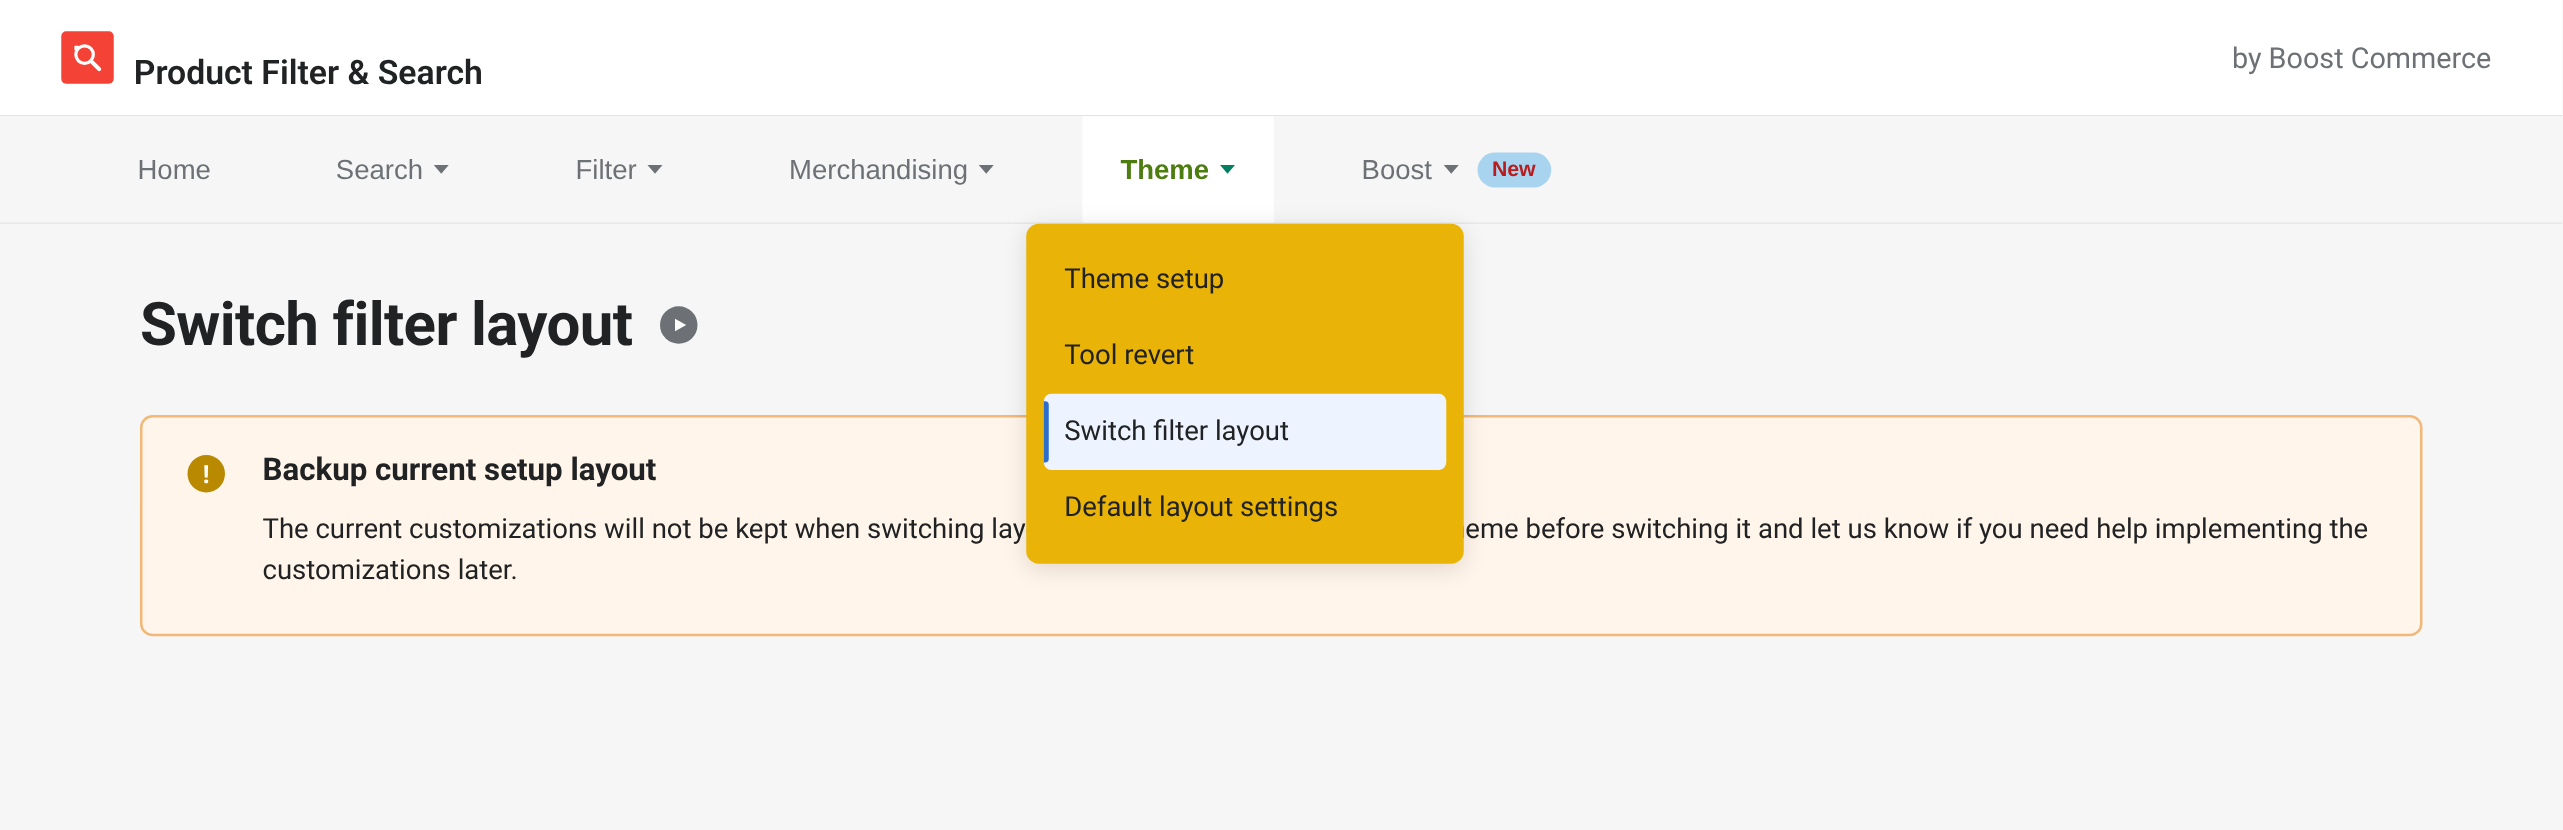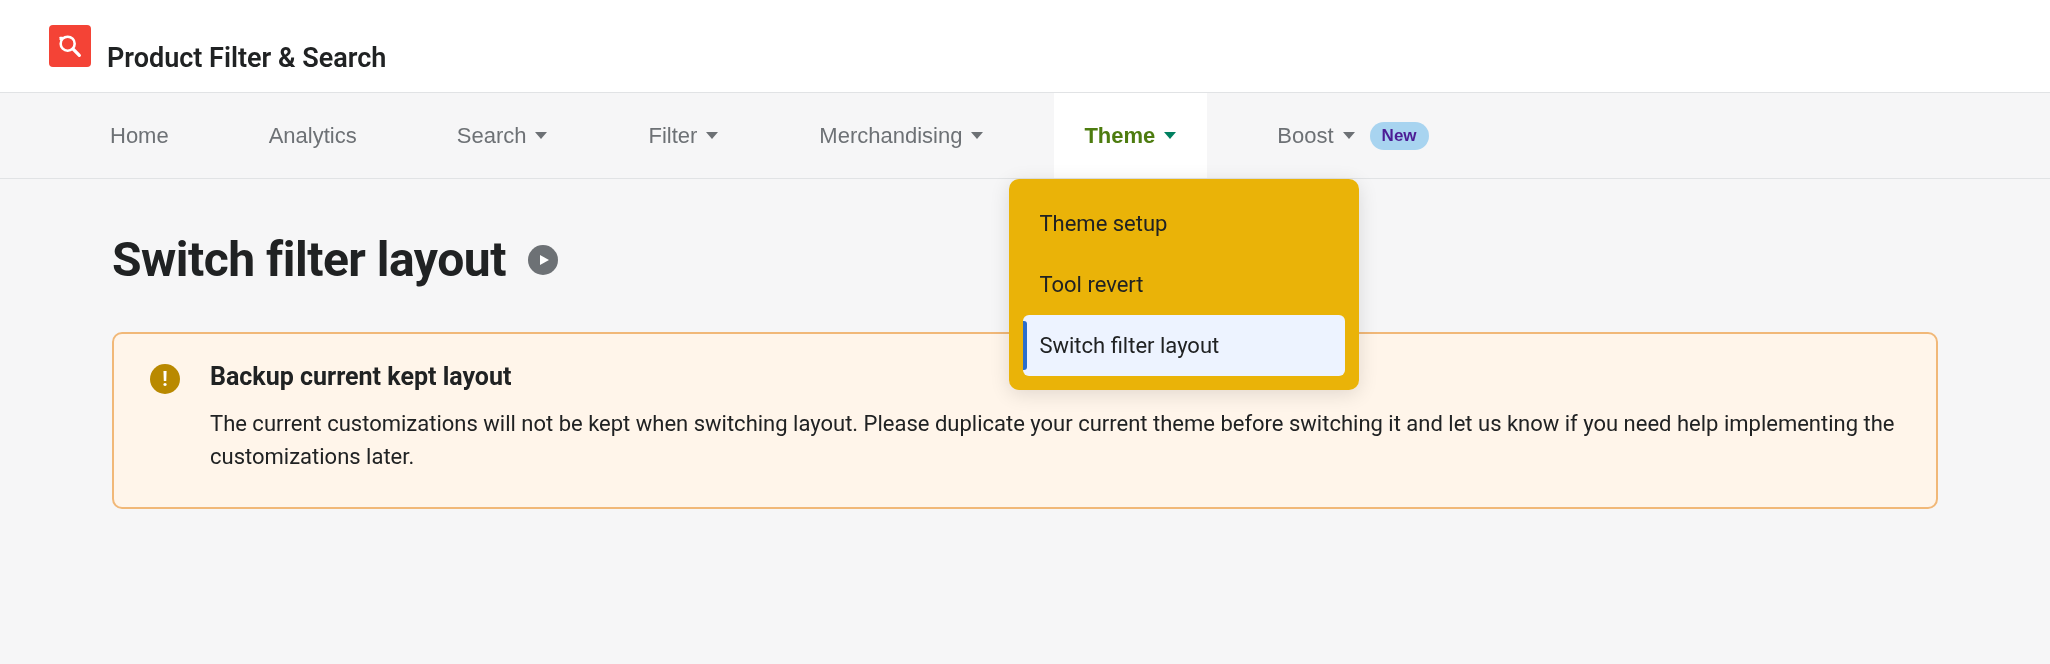--- a/index.html
+++ b/index.html
@@ -105,21 +105,21 @@
     .nav-item.active .nav-caret svg path {
       fill: #008060;
     }
 
     .nav-caret svg path {
       fill: #6d7175;
     }
 
     .nav-badge {
       background: #a8d4f0;
-      color: #4c1d95;
+      color: #b91c1c;
       font-size: 17px;
       font-weight: 600;
       padding: 4px 12px;
       border-radius: 14px;
       margin-left: 6px;
     }
 
     
     .dropdown {
       position: absolute;
@@ -253,32 +253,30 @@
       <svg viewBox="0 0 24 24">
           <g fill="#fff">
             <circle cx="10" cy="10" r="6" fill="none" stroke="#fff" stroke-width="2.2"></circle>
             <line x1="14.5" y1="14.5" x2="20" y2="20" stroke="#fff" stroke-width="2.8" stroke-linecap="round"></line>
             <rect x="3" y="4" width="3" height="3" rx="0.5"></rect>
           </g>
         </svg>
     </div>
     <div class="brand-title">Product Filter &amp; Search</div>
   </div>
+  <div class="brand-by">by Boost Commerce</div>
 </div>
 
 <div class="nav-bar">
 
   <button class="nav-item">
     <span>Home</span>
   </button>
 
 
-  <button class="nav-item">
-    <span>Analytics</span>
-  </button>
 
   <button class="nav-item">
     <span>Search</span>
     <span class="nav-caret">
         <svg viewBox="0 0 14 10">
           <path d="M1 1 L7 8 L13 1 Z"></path>
         </svg>
       </span>
   </button>
 
@@ -307,20 +305,21 @@
           <svg viewBox="0 0 14 10">
             <path d="M1 1 L7 8 L13 1 Z"></path>
           </svg>
         </span>
     </button>
 
     <div class="dropdown" style="left:-45px;">
       <div class="dropdown-item">Theme setup</div>
       <div class="dropdown-item">Tool revert</div>
       <div class="dropdown-item selected">Switch filter layout</div>
+      <div class="dropdown-item">Default layout settings</div>
     </div>
   </div>
 
   <button class="nav-item">
     <span>Boost</span>
     <span class="nav-caret">
         <svg viewBox="0 0 14 10">
           <path d="M1 1 L7 8 L13 1 Z"></path>
         </svg>
       </span>
@@ -338,18 +337,18 @@
           <path d="M2 1 L11 6 L2 11 Z" fill="#fff"></path>
         </svg>
     </div>
   </div>
 
   <div class="notice">
     <div class="notice-icon">
         <span>!</span>
       </div>
     <div class="notice-body">
-      <div class="notice-title">Backup current kept layout</div>
+      <div class="notice-title">Backup current setup layout</div>
       <div class="notice-text">The current customizations will not be kept when switching layout. Please duplicate your current theme before switching it and let us know if you need help implementing the customizations later.</div>
     </div>
   </div>
 
 </div>
 
 </body></html>

